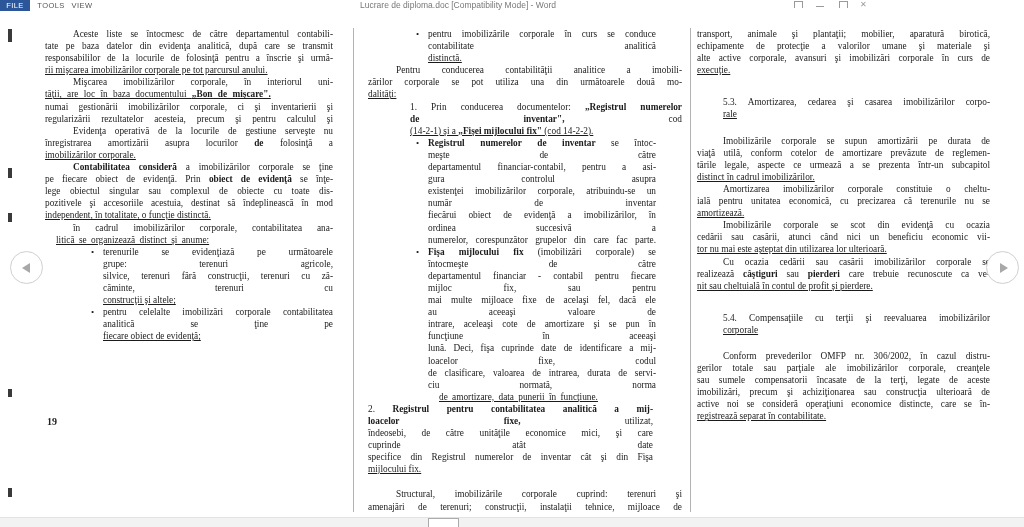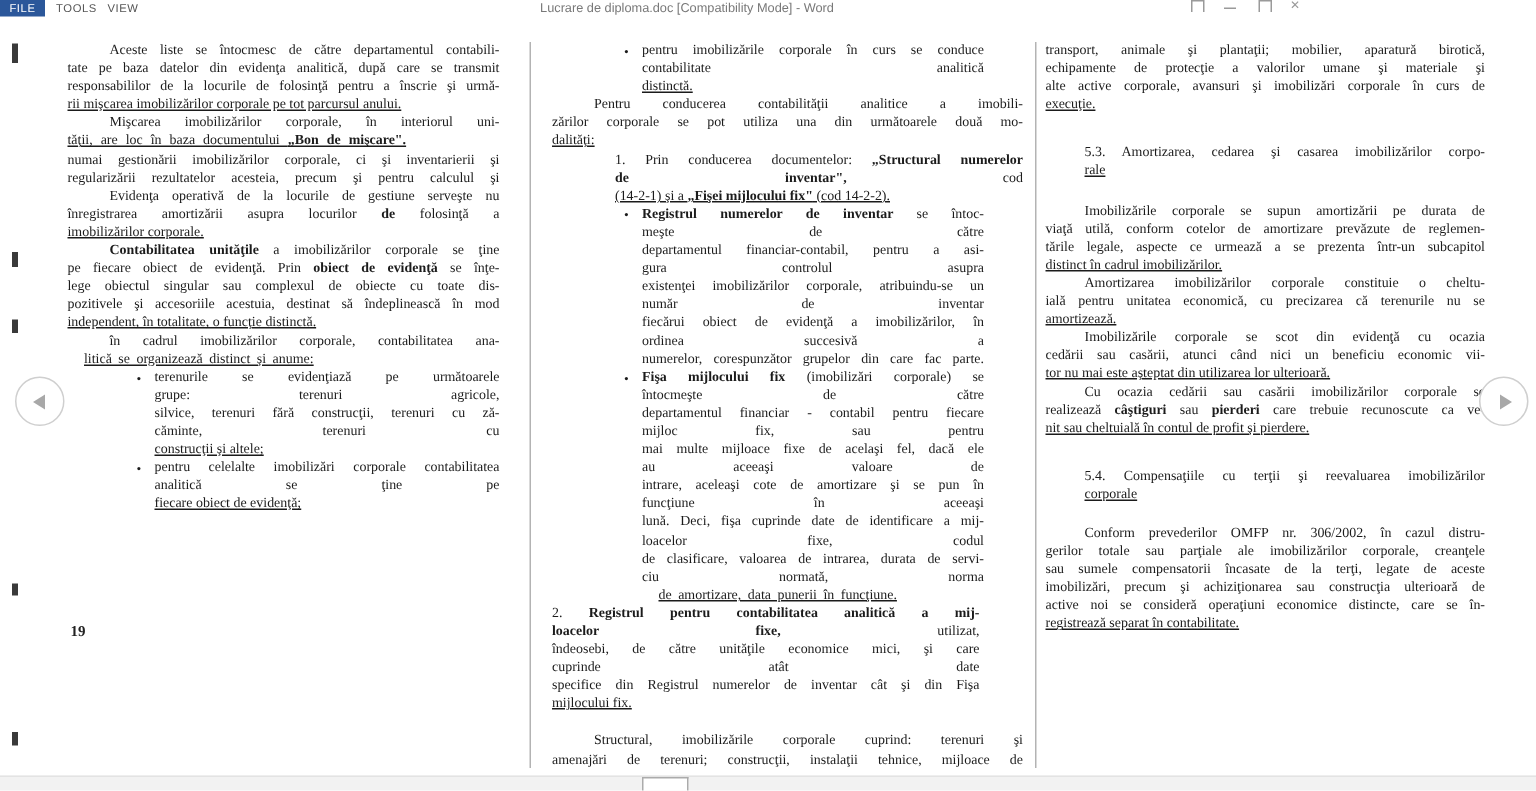--- a/index.html
+++ b/index.html
@@ -96,21 +96,21 @@
 
   <div class="jl ind">Mişcarea imobilizărilor corporale, în interiorul uni-</div>
   <div class="nl ws3"><span>tăţii, are loc în baza documentului </span><b>„Bon de mişcare".</b></div>
 
   <div class="jl">numai gestionării imobilizărilor corporale, ci şi inventarierii şi
 regularizării rezultatelor acesteia, precum şi pentru calculul şi</div>
   <div class="jl ind">Evidenţa operativă de la locurile de gestiune serveşte nu</div>
   <div class="jl"><span>înregistrarea amortizării asupra locurilor </span><b>de</b><span> folosinţă a</span></div>
   <div class="nl">imobilizărilor corporale.</div>
 
-  <div class="jl ind"><b>Contabilitatea unităţile</b><span> a imobilizărilor corporale se ţine</span></div>
+  <div class="jl ind"><b>Contabilitatea consideră</b><span> a imobilizărilor corporale se ţine</span></div>
   <div class="jl"><span>pe fiecare obiect de evidenţă. Prin </span><b>obiect de evidenţă</b><span> se înţe-</span></div>
   <div class="jl">lege obiectul singular sau complexul de obiecte cu toate dis-
 pozitivele şi accesoriile acestuia, destinat să îndeplinească în mod</div>
   <div class="nl">independent, în totalitate, o funcţie distinctă.</div>
 
   <div class="jl ind">în cadrul imobilizărilor corporale, contabilitatea ana-</div>
   <div class="nl ws2">litică se organizează distinct şi anume:</div>
 
   <div class="bl c1b">
     <span class="dot">•</span>
@@ -134,21 +134,21 @@
     <div class="jl">pentru imobilizările corporale în curs se conduce
 contabilitate analitică</div>
     <div class="nl">distinctă.</div>
   </div>
 
   <div class="jl ind">Pentru conducerea contabilităţii analitice a imobili-</div>
   <div class="jl">zărilor corporale se pot utiliza una din următoarele două mo-</div>
   <div class="nl">dalităţi:</div>
 
   <div class="it1">
-    <div class="jl"><span>1. Prin conducerea documentelor: </span><b>„Structural numerelor</b></div>
+    <div class="jl"><span>1. Prin conducerea documentelor: </span><b>„Registrul numerelor</b></div>
     <div class="jl"><b>de </b><b>inventar", </b><span>cod</span></div>
     <div class="nl"><span>(14-2-1) şi a </span><b>„Fişei mijlocului fix"</b><span> (cod 14-2-2).</span></div>
   </div>
 
   <div class="bl c2b">
     <span class="dot">•</span>
     <div class="jl"><b>Registrul numerelor de inventar </b><span>se întoc-</span></div>
     <div class="jl">meşte de către
 departamentul  financiar-contabil, pentru a asi-
 gura controlul asupra

